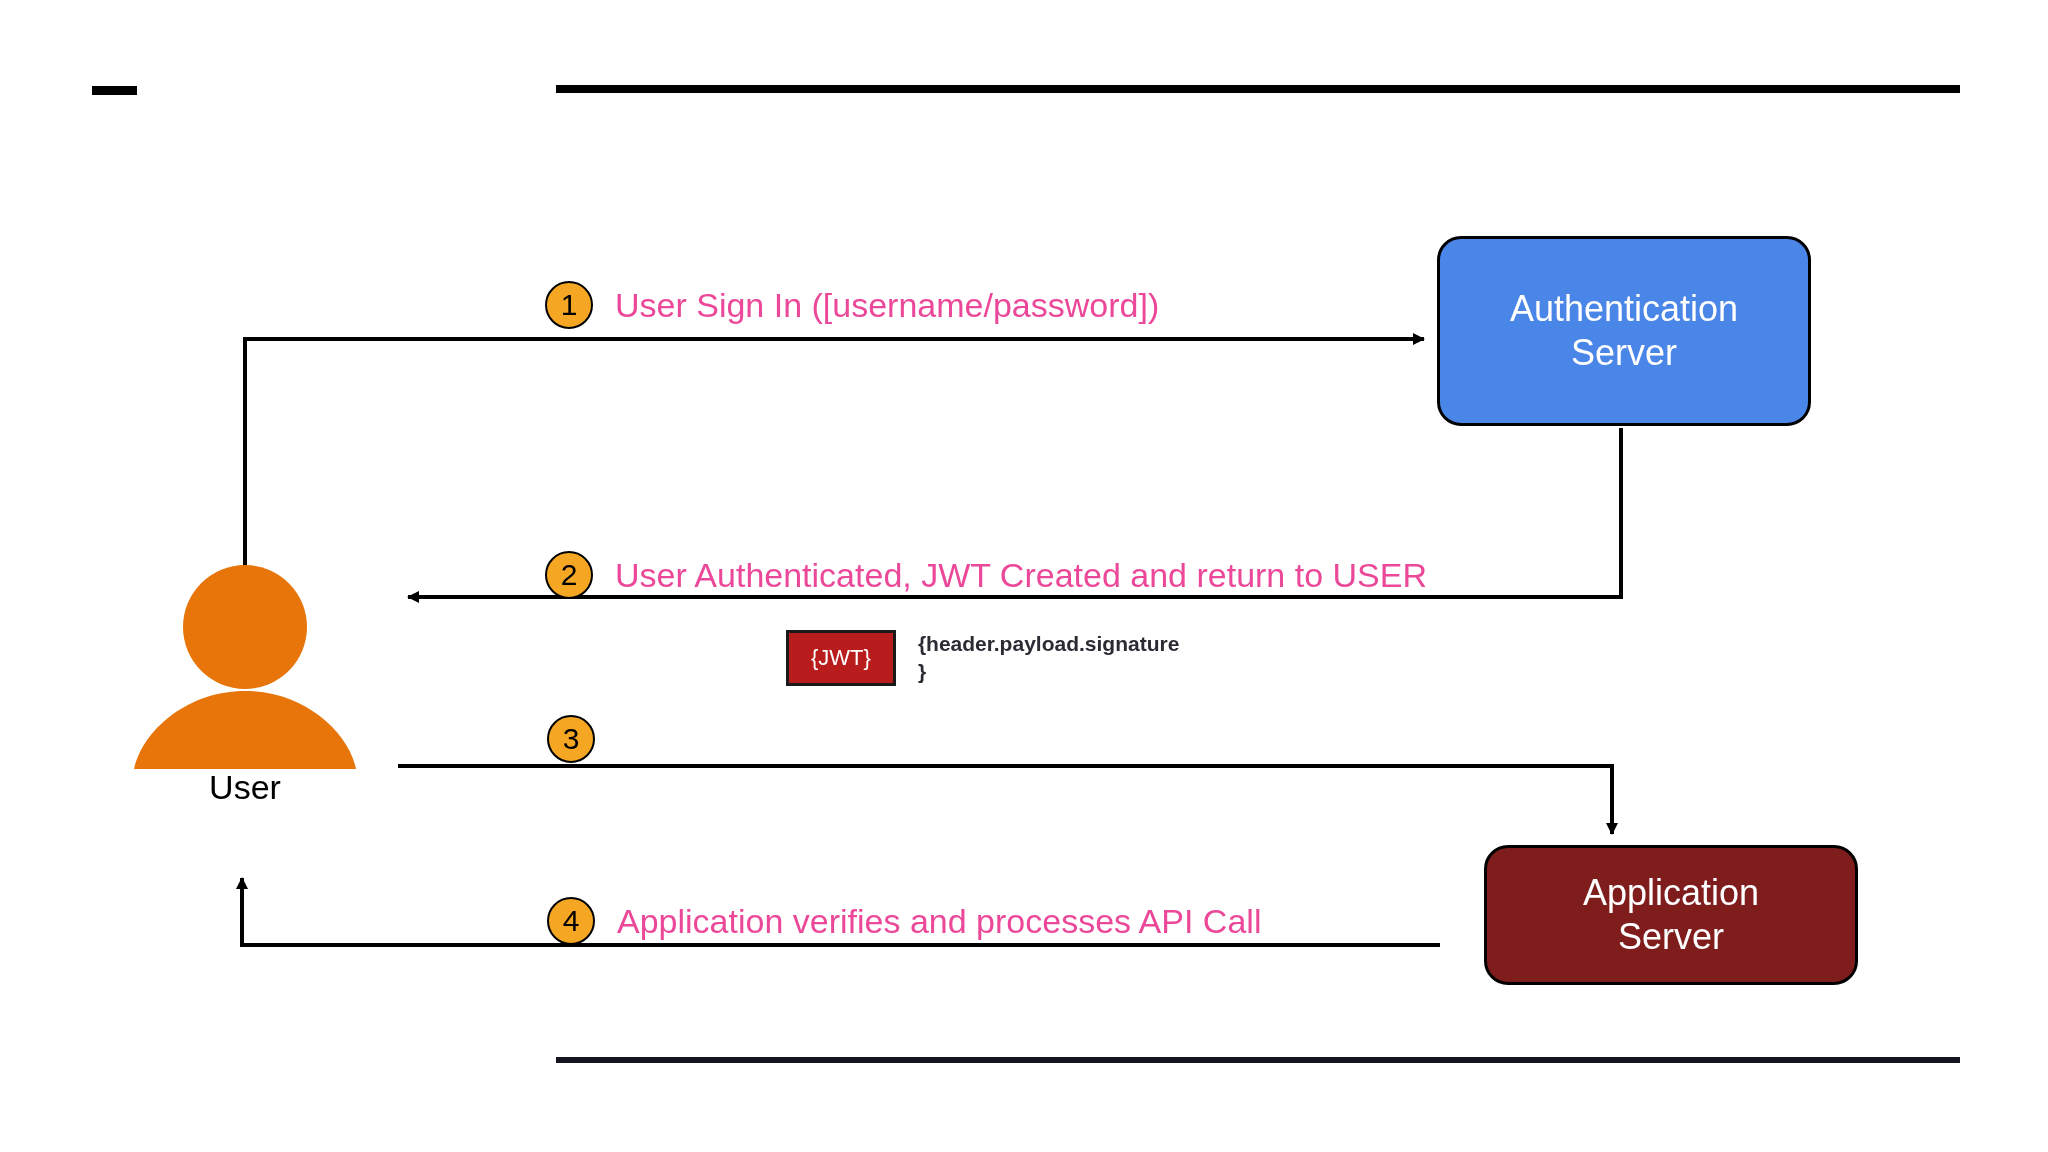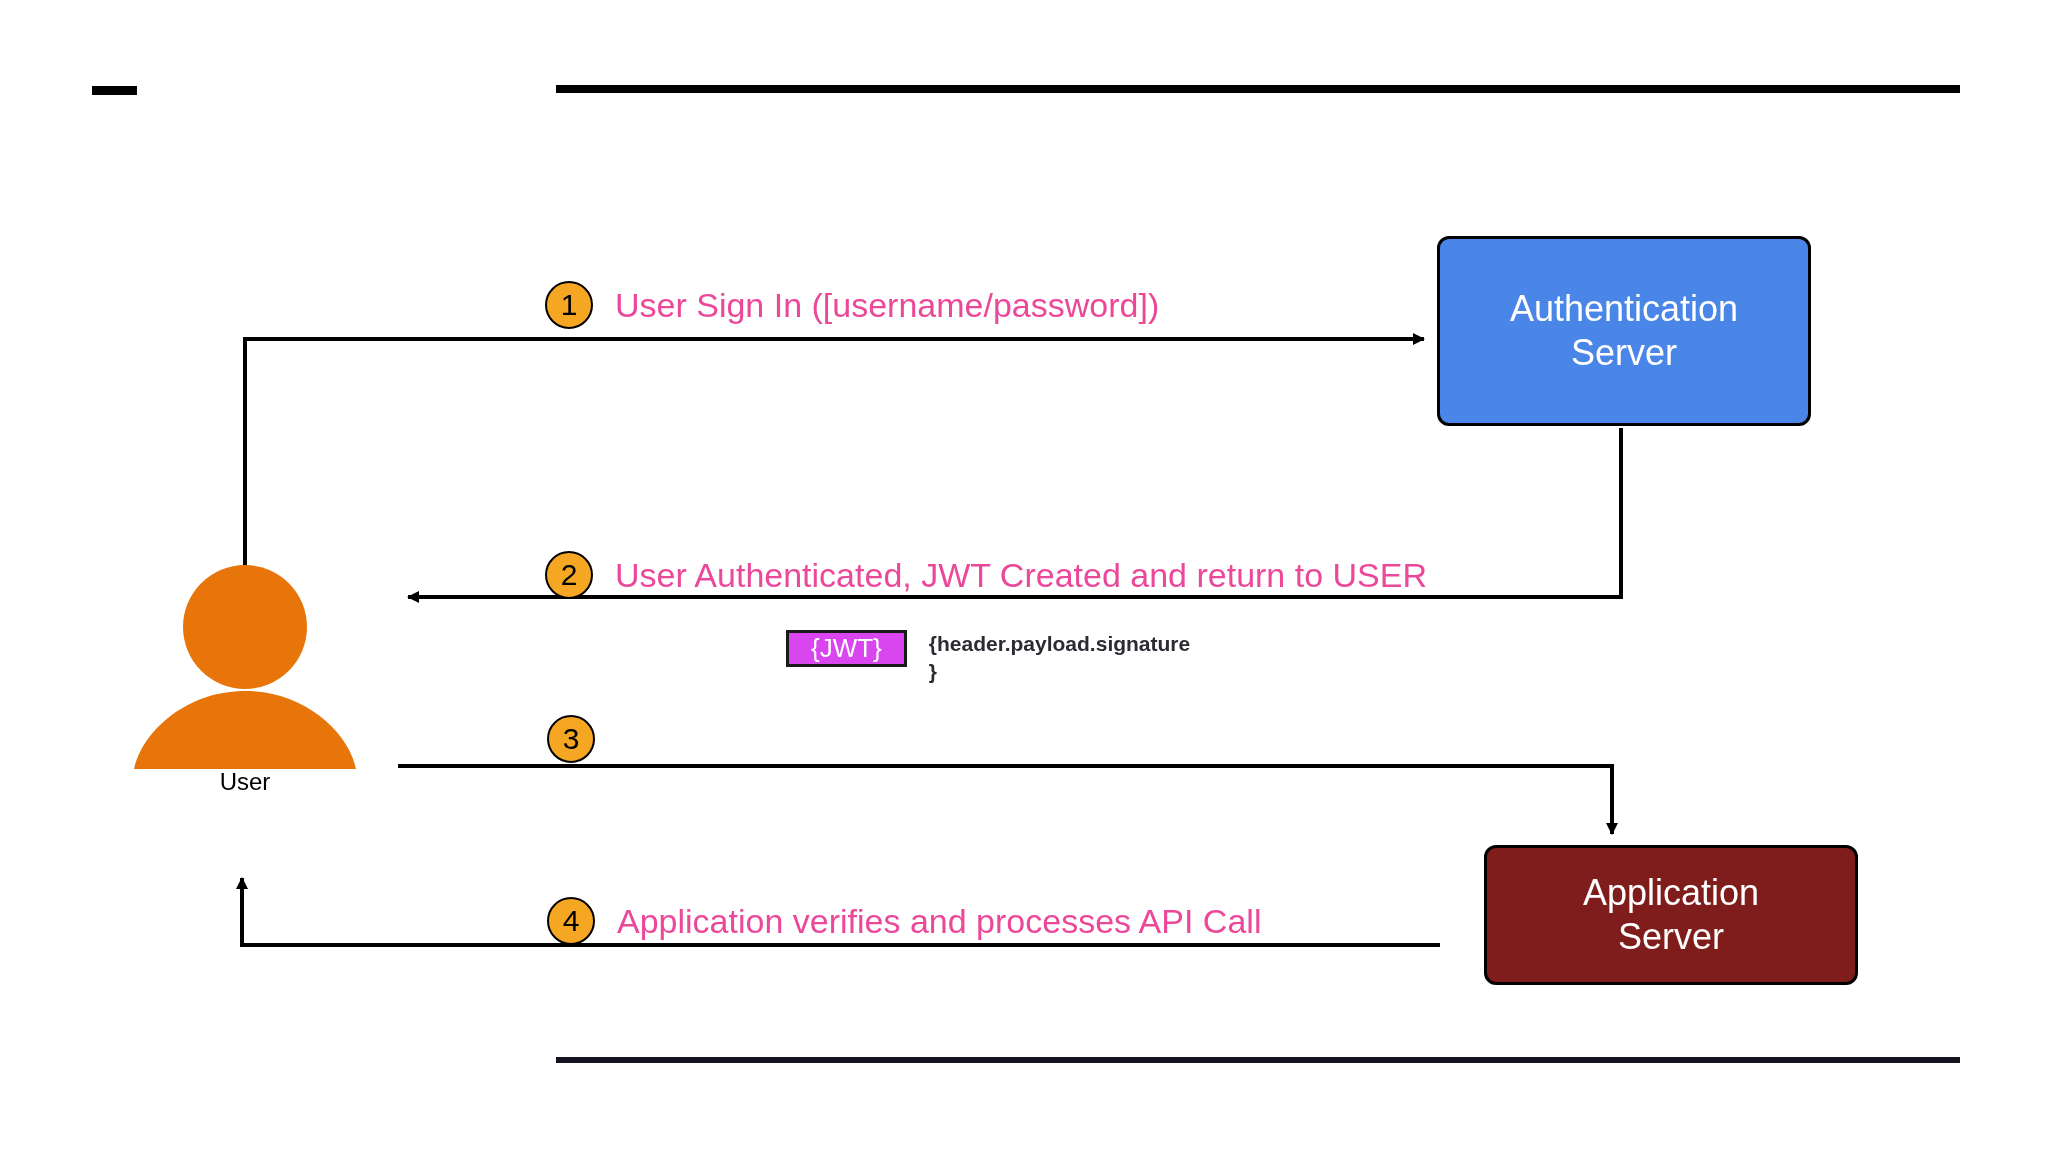--- a/index.html
+++ b/index.html
@@ -60,21 +60,21 @@
     left: 0;
     top: 0;
     width: 2048px;
     height: 1152px;
   }
   
   .node-box {
     position: absolute;
     box-sizing: border-box;
     border: 3px solid #000000;
-    border-radius: 12px;
+    border-radius: 24px;
     color: #ffffff;
     font-size: 36px;
     line-height: 1.22;
     text-align: center;
     display: flex;
     align-items: center;
     justify-content: center;
   }
   .node-box .node-label { display: block; padding: 0 10px; }
   #auth-server {
@@ -99,21 +99,21 @@
     width: 266px;
     height: 300px;
   }
   #user-actor svg { display: block; }
   .actor-label {
     position: absolute;
     left: 0;
     top: 205px;
     width: 266px;
     text-align: center;
-    font-size: 24px;
+    font-size: 34px;
     color: #000000;
   }
   
   .step {
     position: absolute;
     display: flex;
     align-items: center;
     white-space: nowrap;
   }
   .step-badge {
@@ -141,25 +141,25 @@
   #step-4 { left: 547px; top: 897px; }
   
   #jwt-detail {
     position: absolute;
     left: 786px;
     top: 630px;
     display: flex;
     align-items: flex-start;
   }
   .jwt-chip {
-    background: #d946ef;
+    background: #b91c1c;
     border: 3px solid #1a1a1a;
     color: #ffffff;
-    font-size: 26px;
-    padding: 0 22px;
+    font-size: 22px;
+    padding: 12px 22px;
     line-height: 1.2;
   }
   .jwt-code {
     margin-left: 22px;
     font-size: 21px;
     font-weight: bold;
     color: #2b2b33;
     line-height: 1.35;
   }
   .jwt-code span { display: block; }

